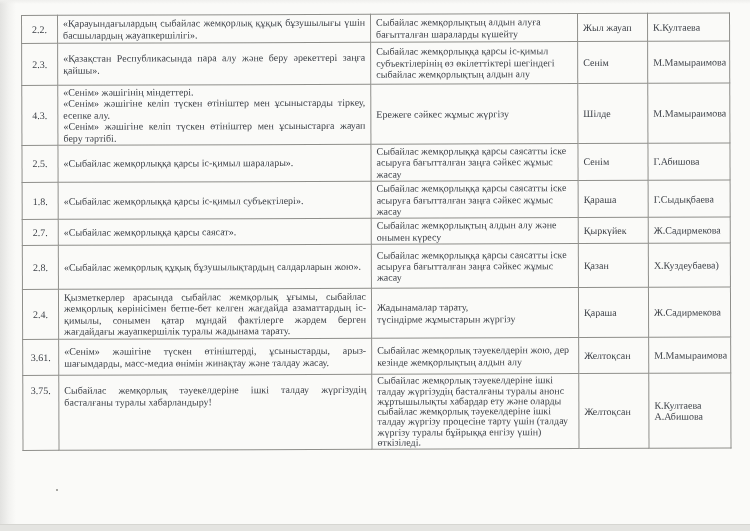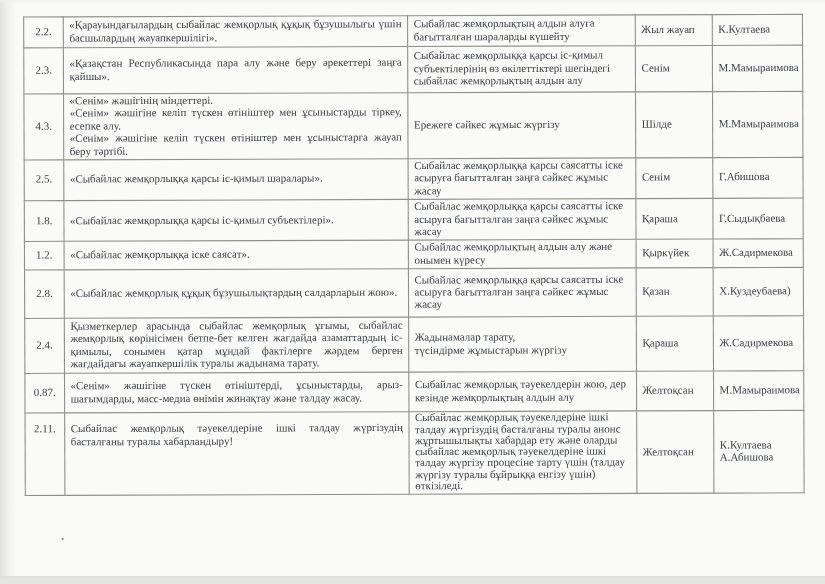--- a/index.html
+++ b/index.html
@@ -86,50 +86,50 @@
         <td class="t-person">Г.Абишова</td>
       </tr>
       <tr style="height: 35px;">
         <td class="t-num">1.8.</td>
         <td class="t-topic">«Сыбайлас жемқорлыққа қарсы іс-қимыл субъектілері».</td>
         <td class="t-measure">Сыбайлас жемқорлыққа қарсы саясатты іске асыруға бағытталған заңға сәйкес жұмыс жасау</td>
         <td class="t-month">Қараша</td>
         <td class="t-person">Г.Сыдықбаева</td>
       </tr>
       <tr style="height: 23px;">
-        <td class="t-num">1.2.</td>
-        <td class="t-topic">«Сыбайлас жемқорлыққа іске саясат».</td>
+        <td class="t-num">2.7.</td>
+        <td class="t-topic">«Сыбайлас жемқорлыққа қарсы саясат».</td>
         <td class="t-measure">Сыбайлас жемқорлықтың алдын алу және онымен күресу</td>
         <td class="t-month">Қыркүйек</td>
         <td class="t-person">Ж.Садирмекова</td>
       </tr>
       <tr style="height: 44px;">
         <td class="t-num">2.8.</td>
         <td class="t-topic">«Сыбайлас жемқорлық құқық бұзушылықтардың салдарларын жою».</td>
         <td class="t-measure">Сыбайлас жемқорлыққа қарсы саясатты іске асыруға бағытталған заңға сәйкес жұмыс жасау</td>
         <td class="t-month">Қазан</td>
         <td class="t-person">Х.Куздеубаева)</td>
       </tr>
       <tr style="height: 50px;">
         <td class="t-num">2.4.</td>
         <td class="t-topic">Қызметкерлер арасында сыбайлас жемқорлық ұғымы, сыбайлас жемқорлық көрінісімен бетпе-бет келген жағдайда азаматтардың іс-қимылы, сонымен қатар мұндай фактілерге жәрдем берген жағдайдағы жауапкершілік туралы жадынама тарату.</td>
         <td class="t-measure">Жадынамалар тарату,
 түсіндірме жұмыстарын жүргізу</td>
         <td class="t-month">Қараша</td>
         <td class="t-person">Ж.Садирмекова</td>
       </tr>
       <tr style="height: 36px;">
-        <td class="t-num">0.87.</td>
+        <td class="t-num">3.61.</td>
         <td class="t-topic">«Сенім» жәшігіне түскен өтініштерді, ұсыныстарды, арыз-шағымдарды, масс-медиа өнімін жинақтау және талдау жасау.</td>
         <td class="t-measure">Сыбайлас жемқорлық тәуекелдерін жою, дер кезінде жемқорлықтың алдын алу</td>
         <td class="t-month">Желтоқсан</td>
         <td class="t-person">М.Мамыраимова</td>
       </tr>
       <tr class="r-last" style="height: 73px;">
-        <td class="t-num">2.11.</td>
+        <td class="t-num">3.75.</td>
         <td class="t-topic">Сыбайлас жемқорлық тәуекелдеріне ішкі талдау жүргізудің басталғаны туралы хабарландыру!</td>
         <td class="t-measure">Сыбайлас жемқорлық тәуекелдеріне ішкі талдау жүргізудің басталғаны туралы анонс жұртышылықты хабардар ету және оларды сыбайлас жемқорлық тәуекелдеріне ішкі талдау жүргізу процесіне тарту үшін (талдау жүргізу туралы бұйрыққа енгізу үшін) өткізіледі.</td>
         <td class="t-month">Желтоқсан</td>
         <td class="t-person">К.Култаева
 А.Абишова</td>
       </tr>
     </tbody>
 </table>
 
 </body></html>

